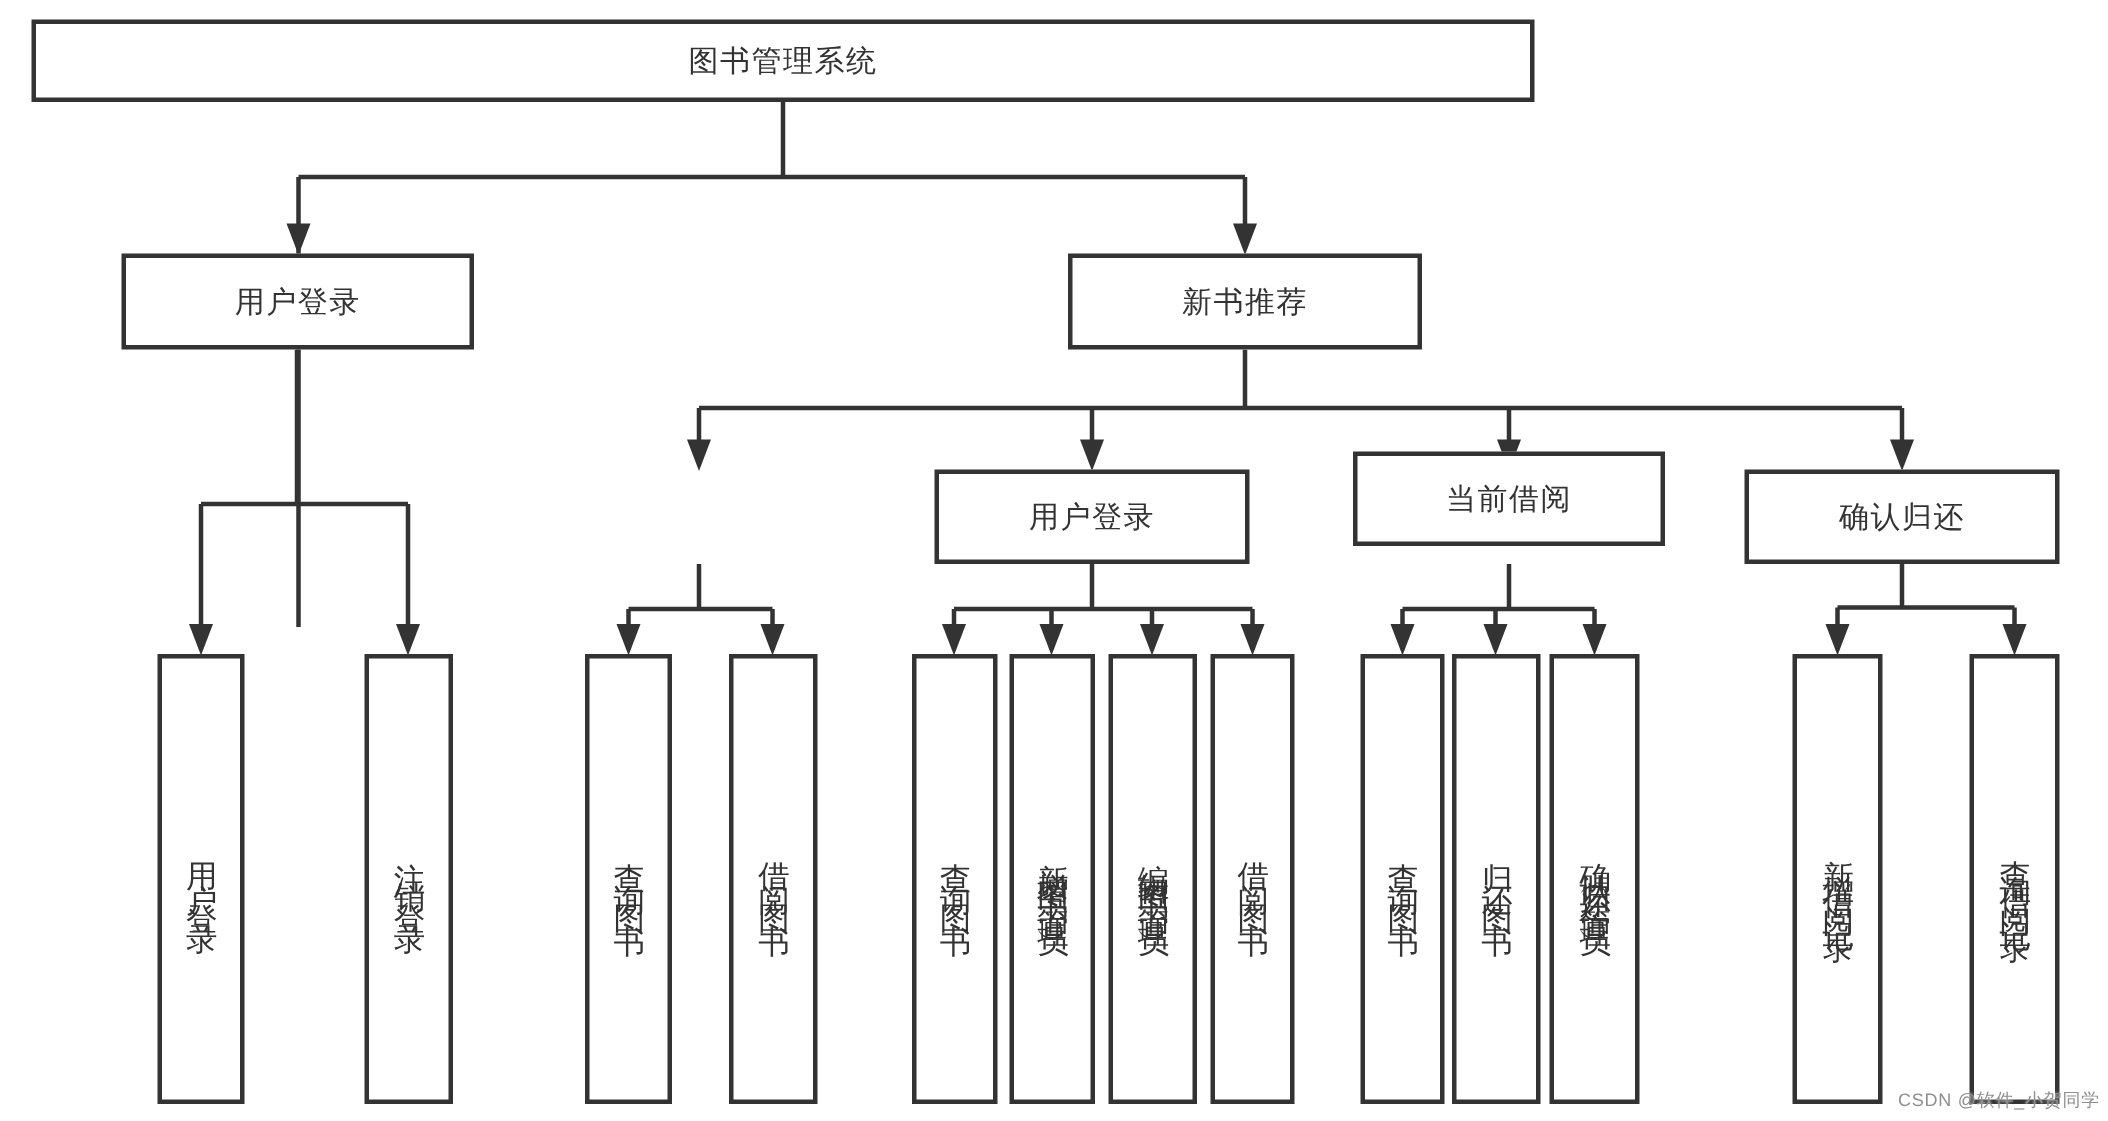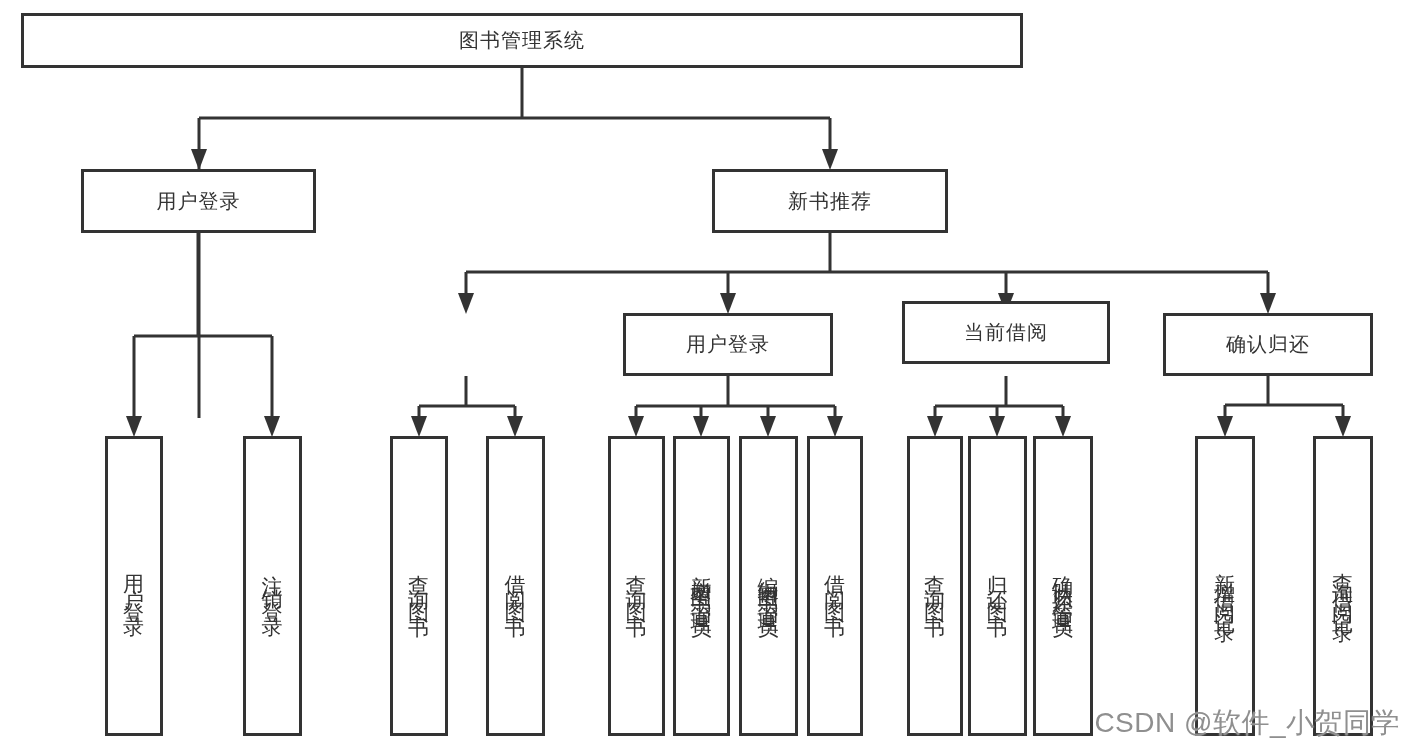--- a/index.html
+++ b/index.html
@@ -32,21 +32,21 @@
   }
   .v-box .label{
     writing-mode:vertical-rl;
     text-orientation:mixed;
     font-size:21px;
     line-height:1;
   }
   #watermark{
     position:absolute;
     right:5px;bottom:5px;
-    font-size:28px;
+    font-size:12px;
     color:var(--wm);
     letter-spacing:0.5px;
     z-index:5;
     text-shadow:0 0 2px rgba(255,255,255,.8);
   }
 </style>
 </head>
 <body>
 
 <div id="stage">

